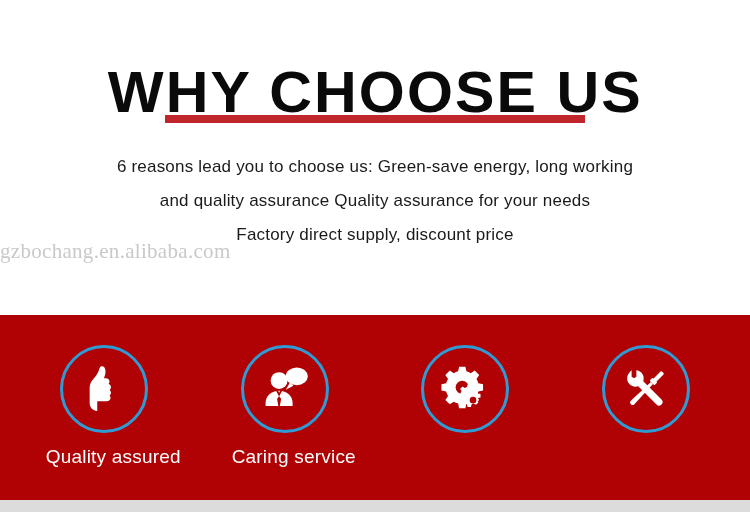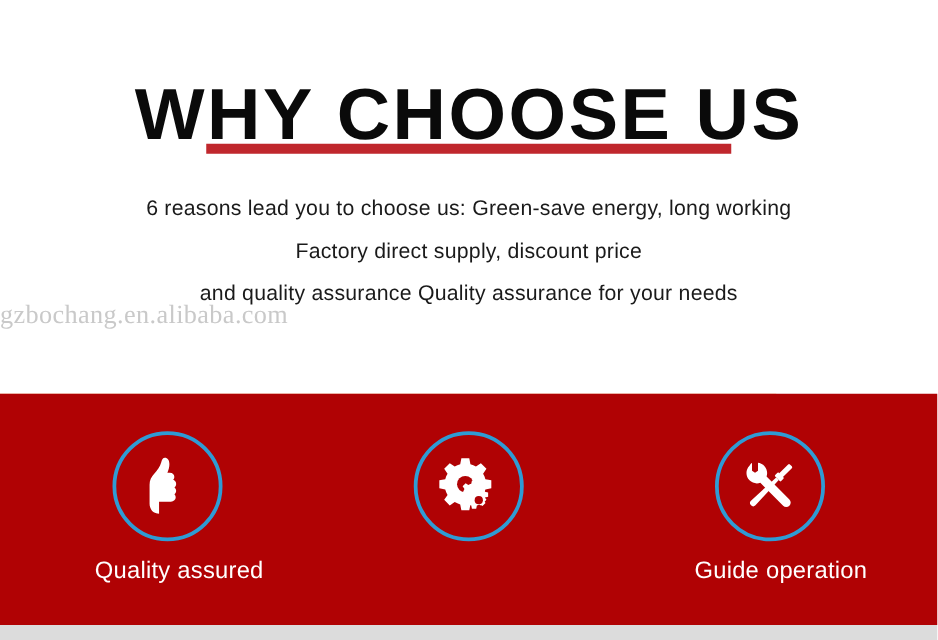--- a/index.html
+++ b/index.html
@@ -12,21 +12,21 @@
     background: #ffffff;
     font-family: "Liberation Sans", sans-serif;
     overflow: hidden;
     position: relative;
   }
 
   #banner {
     position: relative;
     width: 621px;
     height: 512px;
-    background: #fdba74;
+    background: #be185d;
   }
 
   
   .top-section {
     position: absolute;
     left: 0;
     top: 0;
     width: 750px;
     height: 315px;
     background: #ffffff;
@@ -179,42 +179,62 @@
 
     <div class="heading-wrap">
       <div class="heading-inner">
         <div class="heading-text">WHY  CHOOSE  US</div>
         <div class="heading-underline"></div>
       </div>
     </div>
 
     <div class="para-block">
       <div class="para-line">6 reasons lead you to choose us: Green-save energy, long working</div>
+      <div class="para-line">and quality assurance Quality assurance for your needs</div>
       <div class="para-line">Factory direct supply, discount price</div>
-      <div class="para-line">and quality assurance Quality assurance for your needs</div>
     </div>
 
     <div class="watermark">gzbochang.en.alibaba.com</div>
   </div>
 
   <div class="red-section">
     <div class="features">
 
       <div class="feature">
         <div class="feature-circle">
           <span>
             <svg width="54" height="54" viewBox="0 0 64 64" aria-hidden="true">
               <path fill="#ffffff" d="M24 58c-5 0-9-3.6-9-9.6V30.5c0-4.4 1.6-7.3 4.4-10.4 3.2-3.6 5.5-6.8 6.6-10.6.7-2.6 1.6-4.5 3.6-4.5 2.4 0 4.2 2.3 4.2 6 0 2.9-.7 5.6-1.9 8.3h2.3c2.6 0 4.3 1.7 4.3 3.9 0 1.1-.4 2-1.1 2.7.3.1.6.3.9.5 1.2.8 1.9 2 1.9 3.4 0 1.3-.6 2.5-1.6 3.3 1 .8 1.6 1.9 1.6 3.2 0 1.3-.6 2.5-1.6 3.3.8.8 1.2 1.8 1.2 2.9 0 2.4-1.9 4.1-4.6 4.1H24z"></path>
               <path fill="#ffffff" d="M10 28h4.5c.8 0 1.5.7 1.5 1.5v20c0 .8-.7 1.5-1.5 1.5H10c-.8 0-1.5-.7-1.5-1.5v-20c0-.8.7-1.5 1.5-1.5z" opacity="0"></path>
             </svg>
           </span>
         </div>
         <div class="feature-label">Quality assured</div>
       </div>
 
+      <div class="feature">
+        <div class="feature-circle">
+          <span>
+            <svg width="54" height="54" viewBox="0 0 64 64" aria-hidden="true">
+
+              <ellipse cx="46" cy="17" rx="13" ry="10.5" fill="#ffffff"></ellipse>
+              <path fill="#ffffff" d="M38 24 L33 33 L42 28 Z"></path>
+
+              <circle cx="25" cy="22" r="10" fill="#ffffff"></circle>
+
+              <path fill="#ffffff" d="M25 34c-9 0-16 6.2-16 14.5V52h32v-3.5C41 40.2 34 34 25 34z"></path>
+
+              <path fill="#b00204" d="M21.5 34.5 L25 41 L28.5 34.5 L26.5 33.6 L25 36.4 L23.5 33.6 Z"></path>
+
+              <path fill="#b00204" d="M25 40.5 L27.4 43.6 L25.9 52 L24.1 52 L22.6 43.6 Z"></path>
+            </svg>
+          </span>
+        </div>
+        <div class="feature-label">Caring service</div>
+      </div>
 
       <div class="feature">
         <div class="feature-circle">
           <span>
             <svg width="54" height="54" viewBox="0 0 64 64" aria-hidden="true">
 
               <path fill="#ffffff" d="M25 5.5h7.5l1.1 5.6c1.9.5 3.6 1.2 5.2 2.2l4.7-3.2 5.3 5.3-3.2 4.7c1 1.6 1.7 3.3 2.2 5.2l5.6 1.1v7.5l-5.6 1.1c-.5 1.9-1.2 3.6-2.2 5.2l3.2 4.7-5.3 5.3-4.7-3.2c-1.6 1-3.3 1.7-5.2 2.2l-1.1 5.6H25l-1.1-5.6c-1.9-.5-3.6-1.2-5.2-2.2l-4.7 3.2-5.3-5.3 3.2-4.7c-1-1.6-1.7-3.3-2.2-5.2l-5.6-1.1v-7.5l5.6-1.1c.5-1.9 1.2-3.6 2.2-5.2l-3.2-4.7 5.3-5.3 4.7 3.2c1.6-1 3.3-1.7 5.2-2.2z"></path>
               <circle cx="28.7" cy="30" r="7.8" fill="#b00204"></circle>
 
               <path fill="#ffffff" d="M47.3 36.5h4.4l.7 3.3c1.1.3 2.1.7 3 1.3l2.8-1.9 3.1 3.1-1.9 2.8c.6.9 1 1.9 1.3 3l3.3.7v4.4l-3.3.7c-.3 1.1-.7 2.1-1.3 3l1.9 2.8-3.1 3.1-2.8-1.9c-.9.6-1.9 1-3 1.3l-.7 3.3h-4.4l-.7-3.3c-1.1-.3-2.1-.7-3-1.3l-2.8 1.9-3.1-3.1 1.9-2.8c-.6-.9-1-1.9-1.3-3l-3.3-.7v-4.4l3.3-.7c.3-1.1.7-2.1 1.3-3l-1.9-2.8 3.1-3.1 2.8 1.9c.9-.6 1.9-1 3-1.3z" transform="translate(-8.5,-7) scale(0.92)"></path>
@@ -234,21 +254,20 @@
                 <rect x="28" y="17" width="8" height="5" rx="1" fill="#ffffff"></rect>
                 <path fill="#ffffff" d="M30.3 22h3.4l1.3 32.5a2.9 2.9 0 0 1-6 0z"></path>
               </g>
 
               <g transform="rotate(-45 32 32)">
                 <path fill="#ffffff" d="M32 4.5c-5.4 0-9.8 4.4-9.8 9.8 0 3.9 2.3 7.3 5.6 8.9v30.6a4.2 4.2 0 0 0 8.4 0V23.2c3.3-1.6 5.6-5 5.6-8.9 0-2.3-.8-4.4-2.1-6.1l-5.4 5.4-3.3-.7-.7-3.3 5.4-5.4A9.7 9.7 0 0 0 32 4.5z"></path>
               </g>
             </svg>
           </span>
         </div>
-        <div class="feature-label">Guide operation</div>
       </div>
 
     </div>
   </div>
 
   <div class="bottom-strip"></div>
 
 </div>
 
 </body></html>

